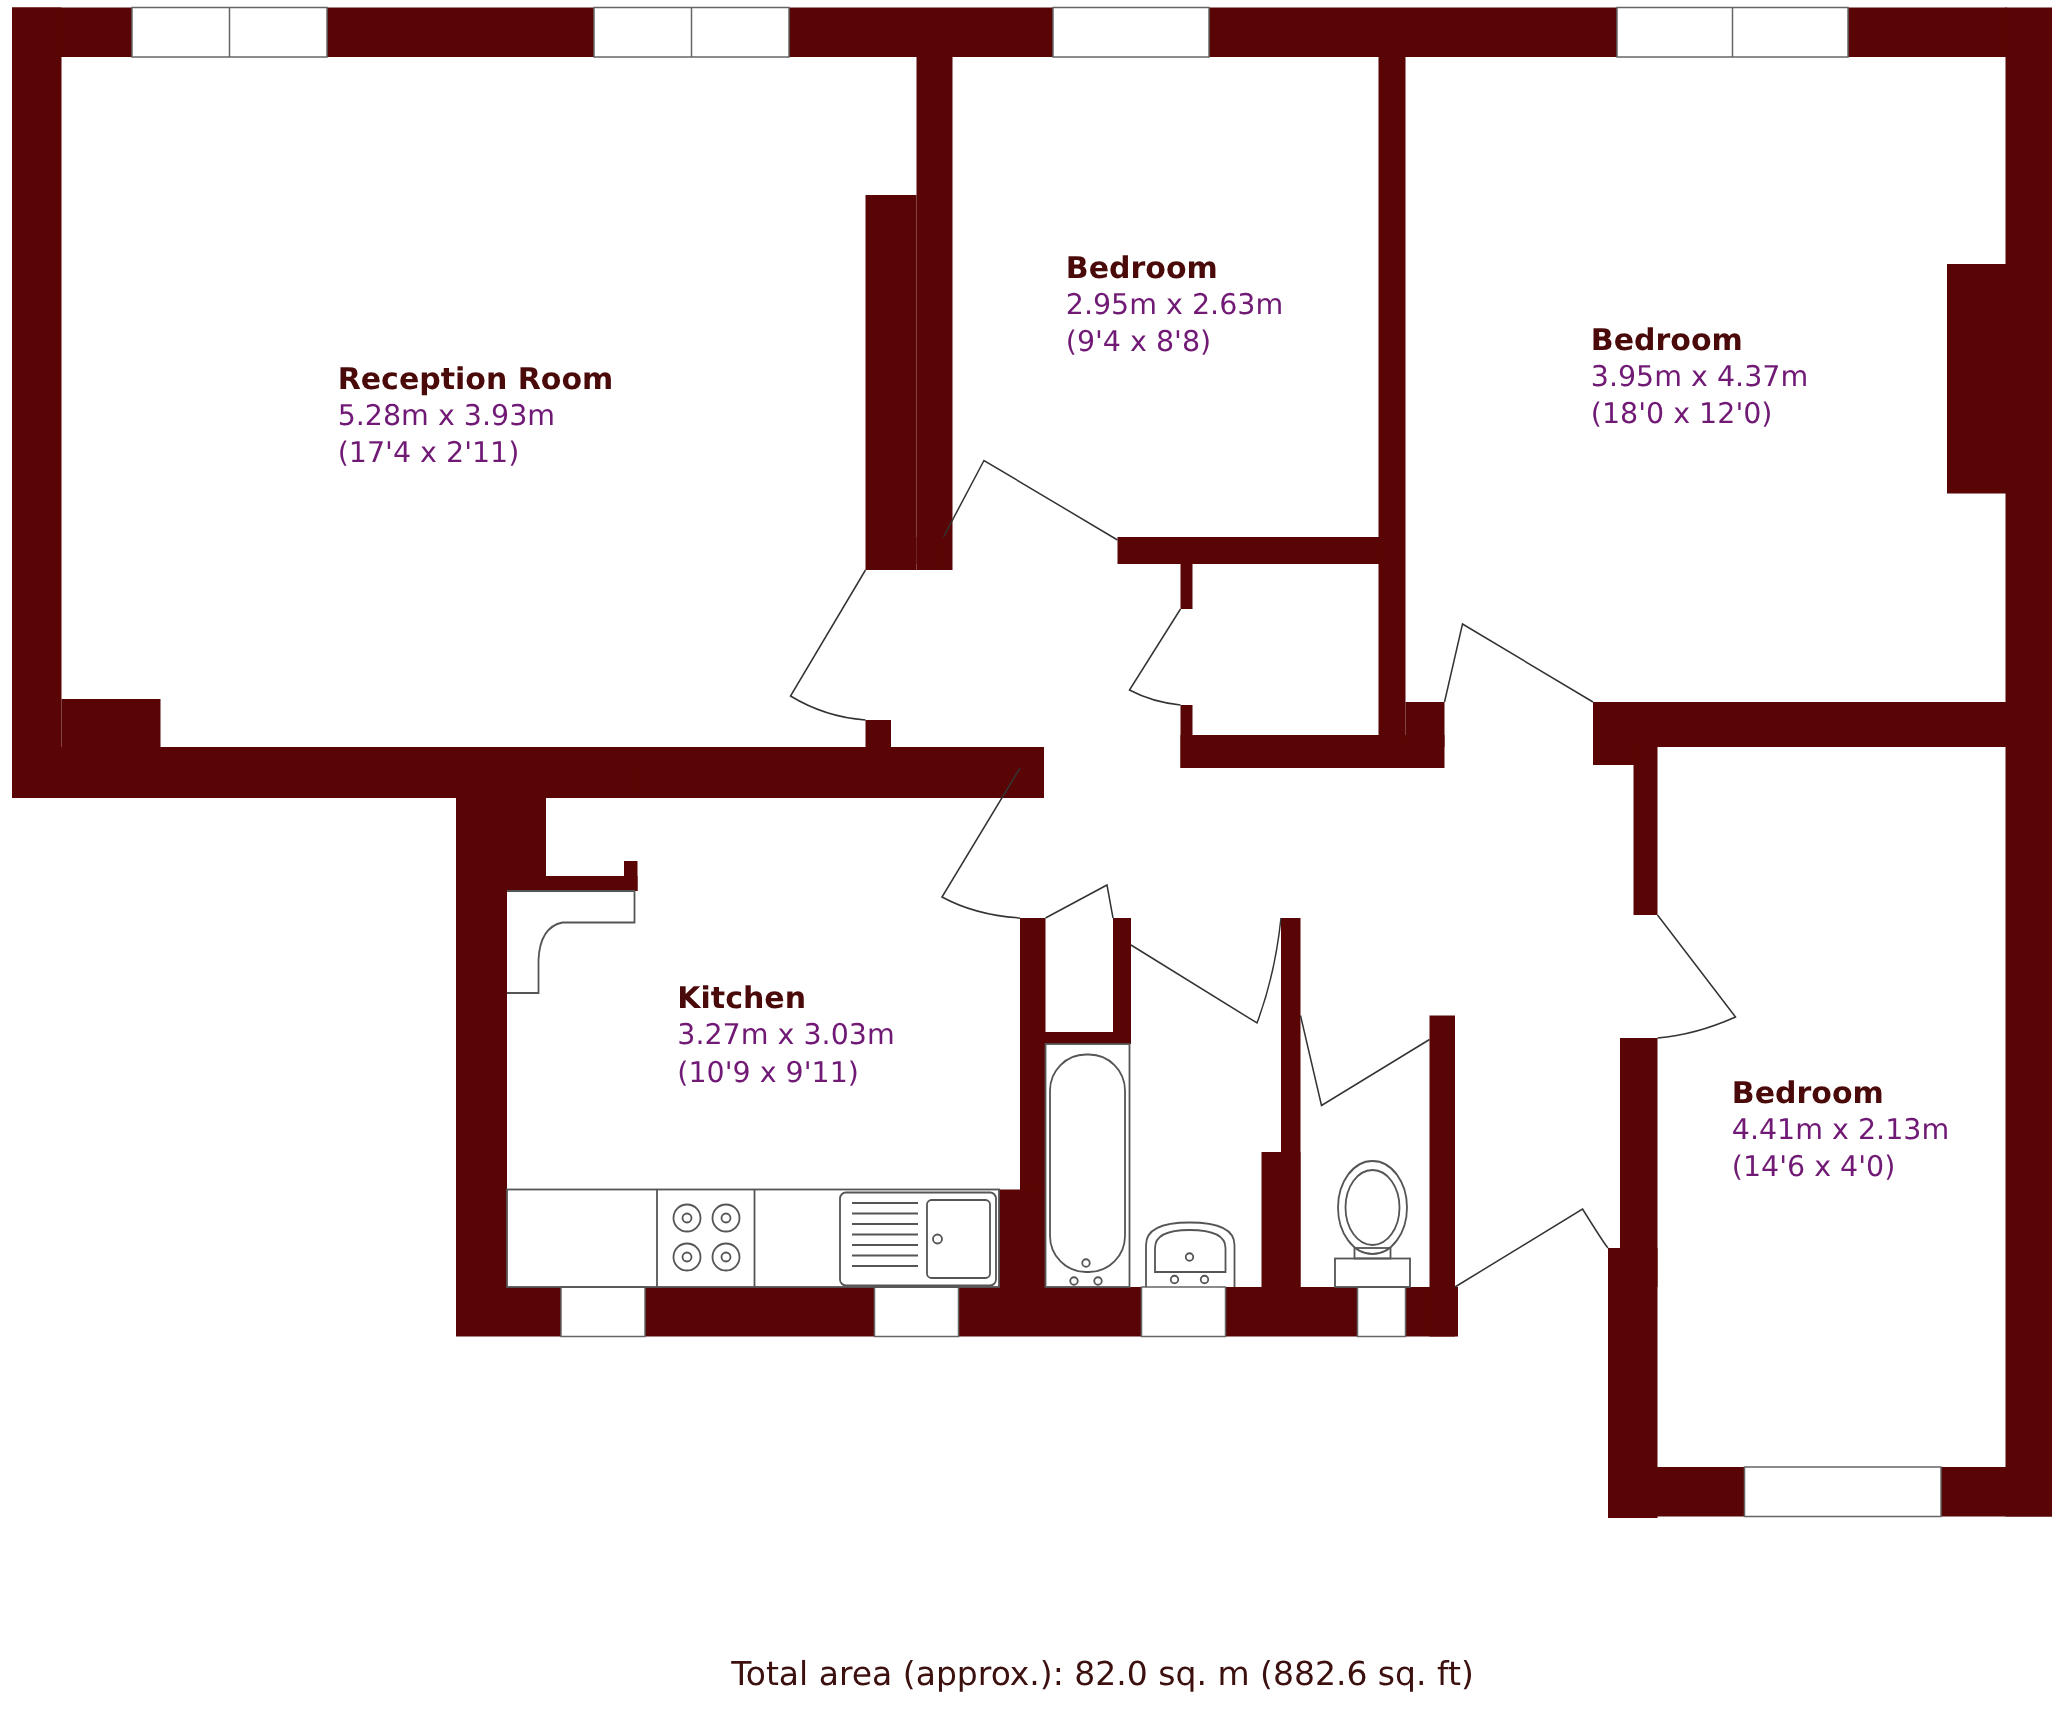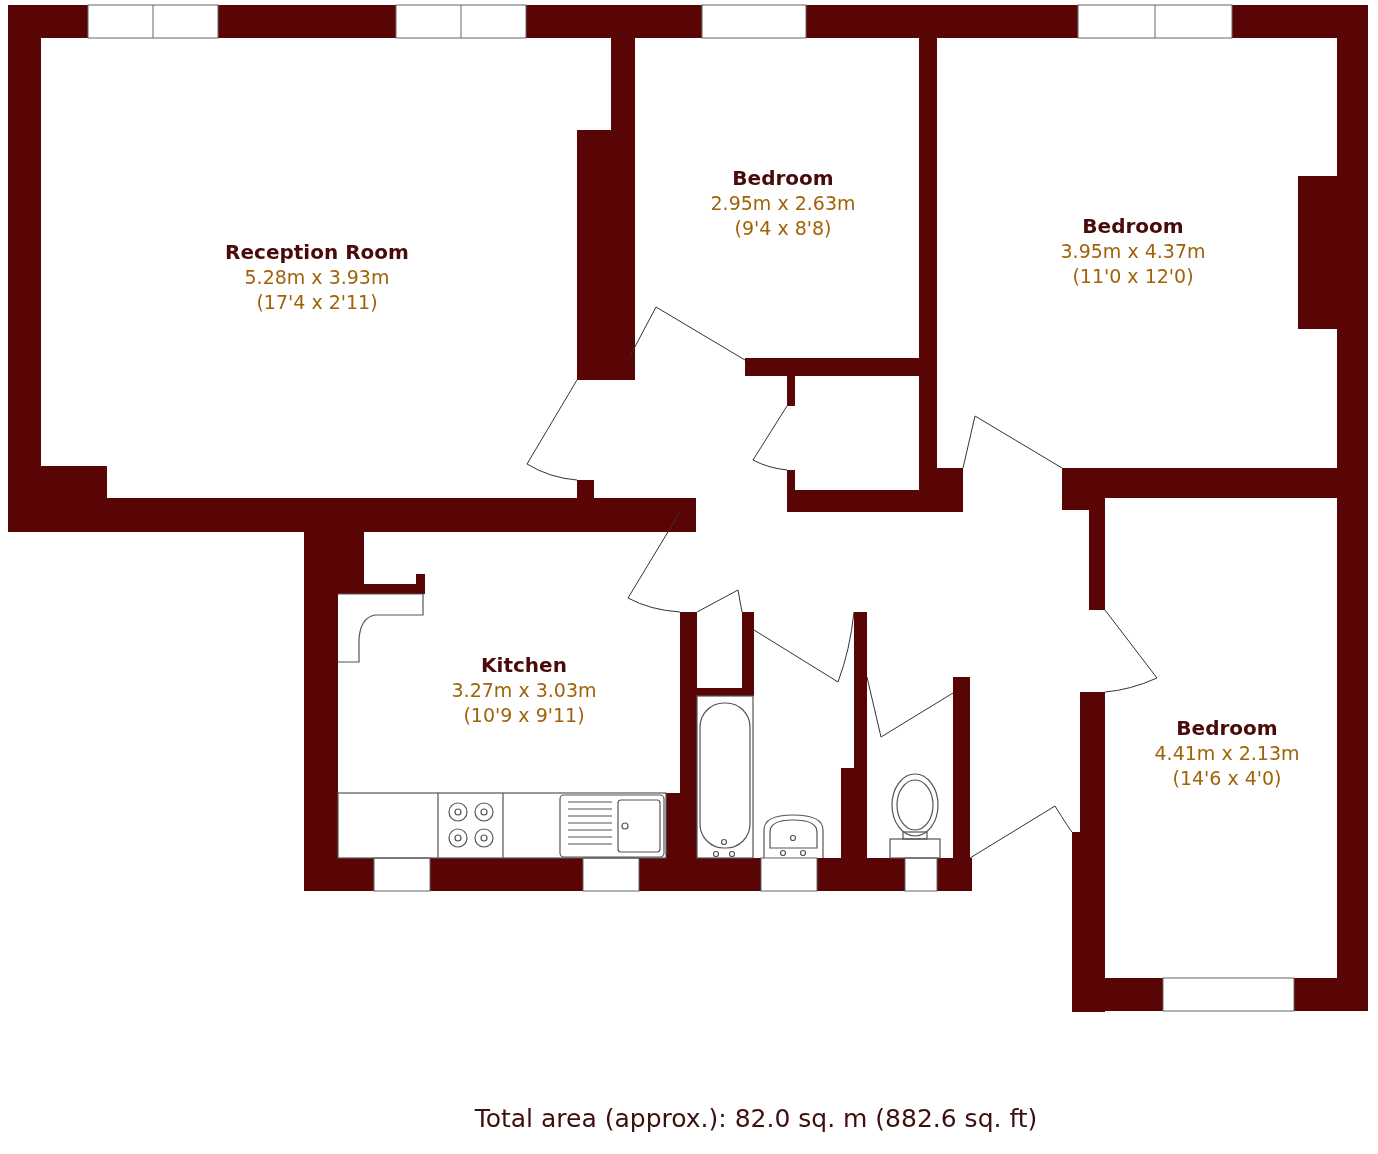--- a/index.html
+++ b/index.html
@@ -2,24 +2,24 @@
 <html><head>
 <meta charset="utf-8">
 <style>
   html, body { margin: 0; padding: 0; background: #ffffff; }
   body { width: 1378px; height: 1154px; position: relative; overflow: hidden; font-family: "DejaVu Sans", sans-serif; }
   #plan { position: absolute; left: 0; top: 0; width: 1378px; height: 1154px; }
   .wall { fill: #5a0505; }
   .fix { fill: none; stroke: #555; stroke-width: 1.2; }
   .win { fill: #fff; stroke: #666; stroke-width: 1; }
   .door { fill: none; stroke: #333; stroke-width: 1; }
-  .room-label { position: absolute; text-align: center; color: #4a0a0a; transform: translateX(-50%); white-space: nowrap; line-height: 25px; }
+  .room-label { position: absolute; text-align: left; color: #4a0a0a; transform: translateX(-50%); white-space: nowrap; line-height: 25px; }
   .room-name { font-weight: bold; font-size: 20px; display: block; }
-  .room-dim { font-size: 19px; display: block; color: #a16207; }
-  #total { position: absolute; left: 756px; top: 1104px; transform: translateX(-50%); font-size: 25px; color: #3d1010; white-space: nowrap; font-family: "DejaVu Sans", sans-serif; }
+  .room-dim { font-size: 19px; display: block; color: #701a75; }
+  #total { position: absolute; left: 735px; top: 1104px; transform: translateX(-50%); font-size: 22px; color: #3d1010; white-space: nowrap; font-family: "DejaVu Sans", sans-serif; }
 </style>
 </head>
 <body>
 
 <svg id="plan" viewBox="0 0 1378 1154" xmlns="http://www.w3.org/2000/svg">
 
   <g>
     <rect class="wall" x="8" y="5" width="1330" height="33"></rect>
 
     <rect class="wall" x="8" y="5" width="33" height="527"></rect>
@@ -163,21 +163,21 @@
 
 <div class="room-label" style="left:783px; top:166px;">
   <span class="room-name">Bedroom</span>
   <span class="room-dim">2.95m x 2.63m</span>
   <span class="room-dim">(9'4 x 8'8)</span>
 </div>
 
 <div class="room-label" style="left:1133px; top:214px;">
   <span class="room-name">Bedroom</span>
   <span class="room-dim">3.95m x 4.37m</span>
-  <span class="room-dim">(11'0 x 12'0)</span>
+  <span class="room-dim">(18'0 x 12'0)</span>
 </div>
 
 <div class="room-label" style="left:524px; top:653px;">
   <span class="room-name">Kitchen</span>
   <span class="room-dim">3.27m x 3.03m</span>
   <span class="room-dim">(10'9 x 9'11)</span>
 </div>
 
 <div class="room-label" style="left:1227px; top:716px;">
   <span class="room-name">Bedroom</span>

